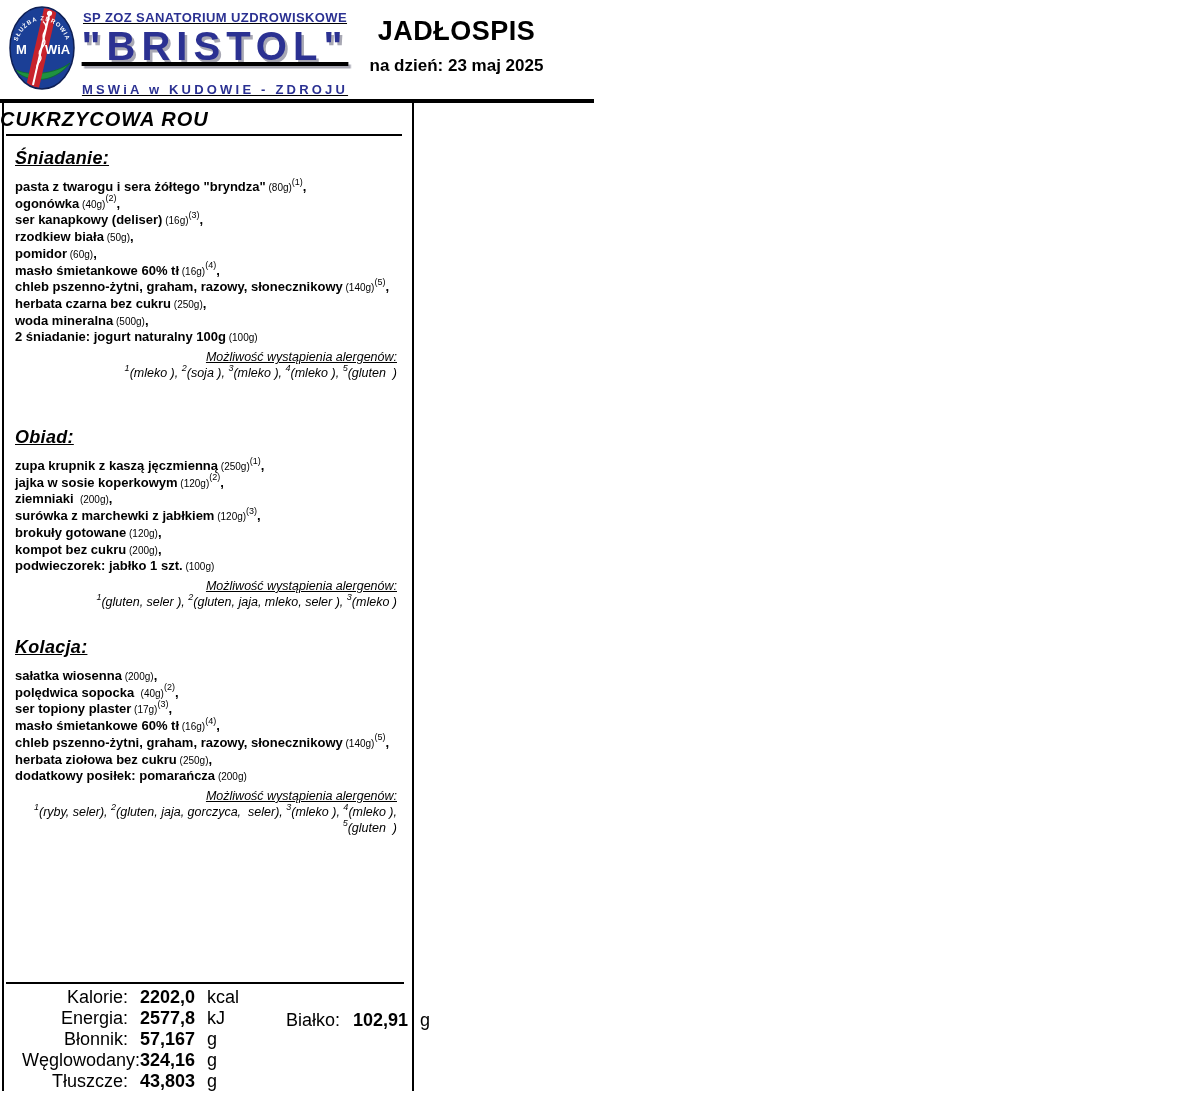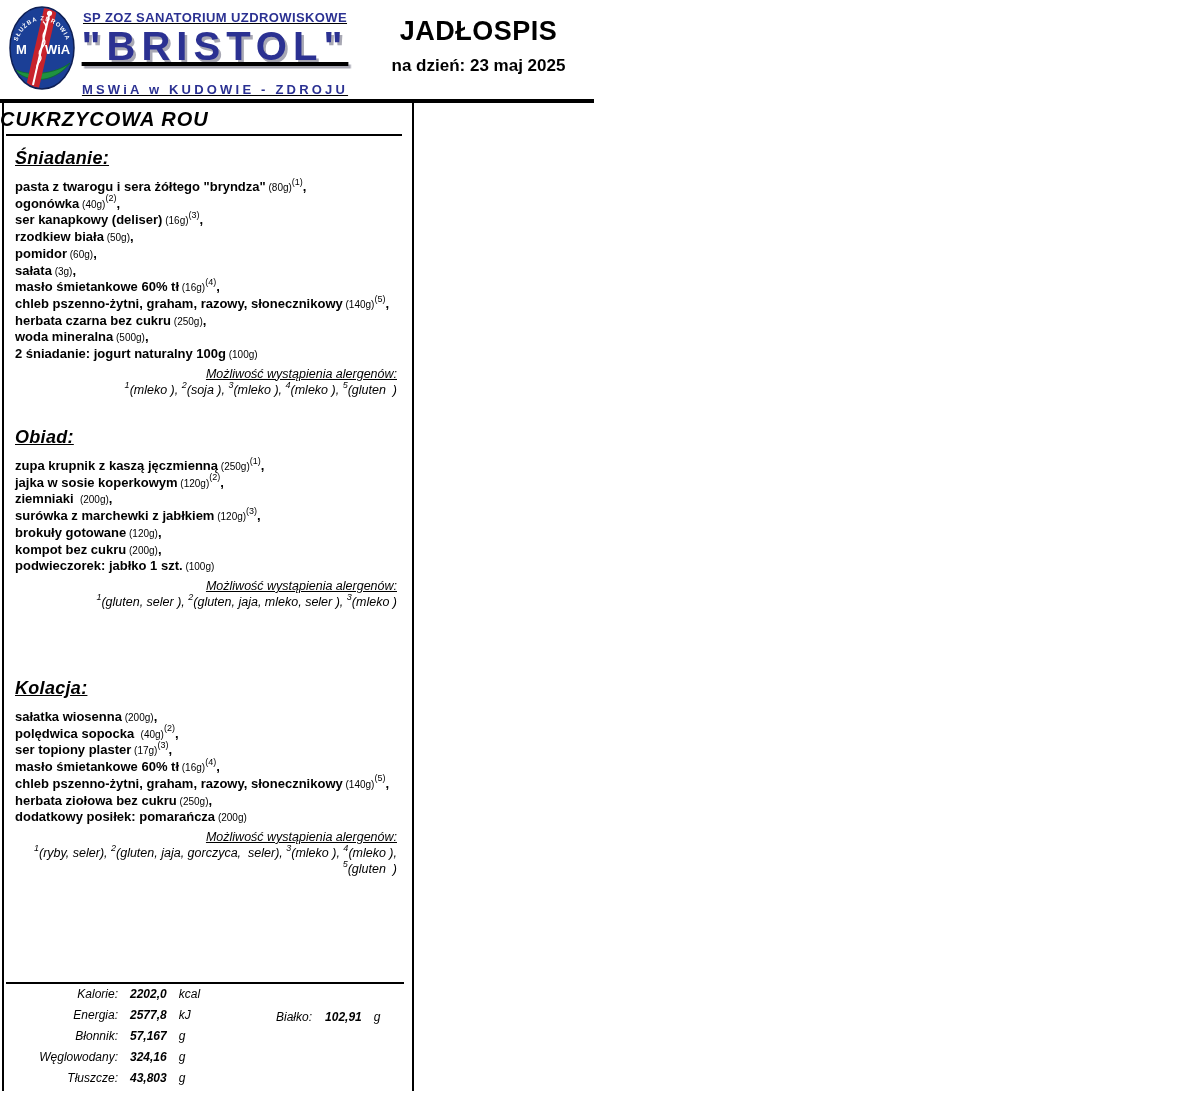--- a/index.html
+++ b/index.html
@@ -20,21 +20,21 @@
   }
   .org-name {
     font-size:40px; font-weight:bold; color:var(--brand,#2b3192);
     letter-spacing:6px; line-height:40px; white-space:nowrap; margin-top:1px;
     text-shadow:2.5px 2.5px 0 #a8a8b4;
   }
   .org-location {
     font-size:13px; font-weight:bold; color:var(--brand,#2b3192);
     letter-spacing:3.2px; white-space:nowrap; margin-top:16px;
   }
-  .title-block { position:absolute; left:376px; top:16px; width:205px; text-align:center; }
+  .title-block { position:absolute; left:354px; top:16px; width:205px; text-align:center; }
   .doc-title { font-size:27px; font-weight:bold; letter-spacing:.5px; }
   .doc-date  { font-size:17px; font-weight:bold; margin-top:9px; white-space:nowrap;text-align:center; }
 
   
   .rule { position:absolute; background:#000; }
   .rule-top     { left:0;   top:99px;  width:594px; height:4px; }
   .rule-left    { left:2px; top:99px;  width:2px;   height:992px; }
   .rule-mid     { left:412px; top:99px; width:2px;  height:992px; }
   .rule-title   { left:6px; top:134px; width:396px; height:2px; }
   .rule-nut     { left:6px; top:982px; width:398px; height:2px; }
@@ -59,21 +59,21 @@
   }
   .allergen-block { margin-top:3px; text-align:right; padding-right:4px; }
   .allergen-head {
     font-size:12.5px; font-style:italic; text-decoration:underline; line-height:16px;
   }
   .allergen-line {
     font-size:12.5px; font-style:italic; line-height:16.5px; white-space:pre;
   }
 
   
-  .nutrition { position:absolute; left:12px; top:987px; width:402px; font-size:12px;font-style:italic; }
+  .nutrition { position:absolute; left:22px; top:987px; width:402px; font-size:18px; }
   .nut-row { display:flex; align-items:baseline; height:21px; }
   .nut-label { width:106px; text-align:right; display:inline-block; }
   .nut-value { font-weight:bold; margin-left:12px; }
   .nut-unit  { margin-left:12px; }
   .bialko { position:absolute; left:264px; top:23px; white-space:nowrap; }
   .bialko .nut-label { width:auto; }
   .bialko .nut-value { margin-left:13px;text-align:center; }
 </style>
 </head>
 <body>
@@ -129,21 +129,20 @@
 
   <div id="sections">
       <section class="meal" style="top: 148px;">
         <div class="meal-heading">Śniadanie:</div>
         <div class="items">
           <div class="menu-item"><span class="item-name">pasta z twarogu i sera żółtego "bryndza"</span><span class="item-qty"> (80g)</span><sup class="item-sup">(1)</sup>,</div>
           <div class="menu-item"><span class="item-name">ogonówka</span><span class="item-qty"> (40g)</span><sup class="item-sup">(2)</sup>,</div>
           <div class="menu-item"><span class="item-name">ser kanapkowy (deliser)</span><span class="item-qty"> (16g)</span><sup class="item-sup">(3)</sup>,</div>
           <div class="menu-item"><span class="item-name">rzodkiew biała</span><span class="item-qty"> (50g)</span>,</div>
           <div class="menu-item"><span class="item-name">pomidor</span><span class="item-qty"> (60g)</span>,</div>
-          <div class="menu-item"><span class="item-name">sałata</span><span class="item-qty"> (3g)</span>,</div>
           <div class="menu-item"><span class="item-name">masło śmietankowe 60% tł</span><span class="item-qty"> (16g)</span><sup class="item-sup">(4)</sup>,</div>
           <div class="menu-item"><span class="item-name">chleb pszenno-żytni, graham, razowy, słonecznikowy</span><span class="item-qty"> (140g)</span><sup class="item-sup">(5)</sup>,</div>
           <div class="menu-item"><span class="item-name">herbata czarna bez cukru</span><span class="item-qty"> (250g)</span>,</div>
           <div class="menu-item"><span class="item-name">woda mineralna</span><span class="item-qty"> (500g)</span>,</div>
           <div class="menu-item"><span class="item-name">2 śniadanie: jogurt naturalny 100g</span><span class="item-qty"> (100g)</span></div>
         </div>
         <div class="allergen-block">
           <div class="allergen-head">Możliwość wystąpienia alergenów:</div>
           <div class="allergen-line"><sup class="al-sup">1</sup>(mleko ), <sup class="al-sup">2</sup>(soja ), <sup class="al-sup">3</sup>(mleko ), <sup class="al-sup">4</sup>(mleko ), <sup class="al-sup">5</sup>(gluten  )</div>
         </div>
@@ -157,21 +156,21 @@
           <div class="menu-item"><span class="item-name">surówka z marchewki z jabłkiem</span><span class="item-qty"> (120g)</span><sup class="item-sup">(3)</sup>,</div>
           <div class="menu-item"><span class="item-name">brokuły gotowane</span><span class="item-qty"> (120g)</span>,</div>
           <div class="menu-item"><span class="item-name">kompot bez cukru</span><span class="item-qty"> (200g)</span>,</div>
           <div class="menu-item"><span class="item-name">podwieczorek: jabłko 1 szt.</span><span class="item-qty"> (100g)</span></div>
         </div>
         <div class="allergen-block">
           <div class="allergen-head">Możliwość wystąpienia alergenów:</div>
           <div class="allergen-line"><sup class="al-sup">1</sup>(gluten, seler ), <sup class="al-sup">2</sup>(gluten, jaja, mleko, seler ), <sup class="al-sup">3</sup>(mleko )</div>
         </div>
       </section>
-      <section class="meal" style="top: 637px; margin-top: 41px;">
+      <section class="meal" style="top: 637px;">
         <div class="meal-heading">Kolacja:</div>
         <div class="items">
           <div class="menu-item"><span class="item-name">sałatka wiosenna</span><span class="item-qty"> (200g)</span>,</div>
           <div class="menu-item"><span class="item-name">polędwica sopocka </span><span class="item-qty"> (40g)</span><sup class="item-sup">(2)</sup>,</div>
           <div class="menu-item"><span class="item-name">ser topiony plaster</span><span class="item-qty"> (17g)</span><sup class="item-sup">(3)</sup>,</div>
           <div class="menu-item"><span class="item-name">masło śmietankowe 60% tł</span><span class="item-qty"> (16g)</span><sup class="item-sup">(4)</sup>,</div>
           <div class="menu-item"><span class="item-name">chleb pszenno-żytni, graham, razowy, słonecznikowy</span><span class="item-qty"> (140g)</span><sup class="item-sup">(5)</sup>,</div>
           <div class="menu-item"><span class="item-name">herbata ziołowa bez cukru</span><span class="item-qty"> (250g)</span>,</div>
           <div class="menu-item"><span class="item-name">dodatkowy posiłek: pomarańcza</span><span class="item-qty"> (200g)</span></div>
         </div>

